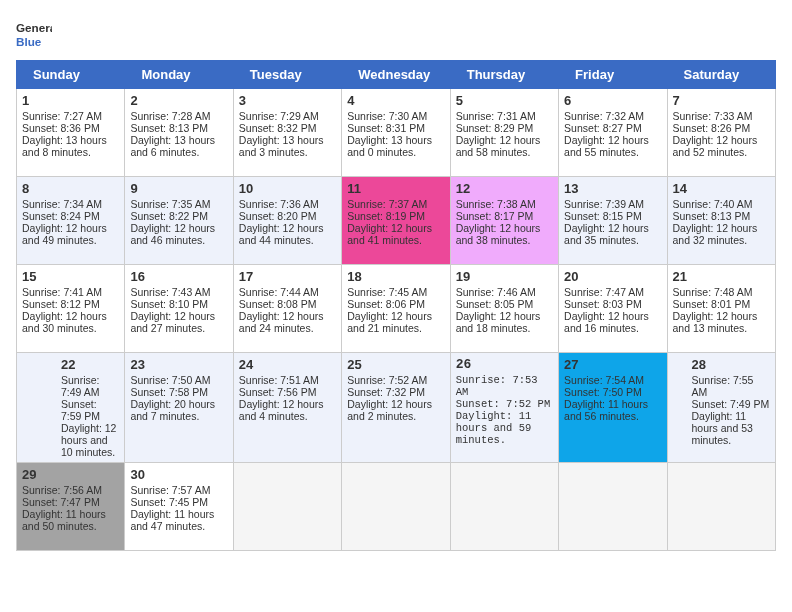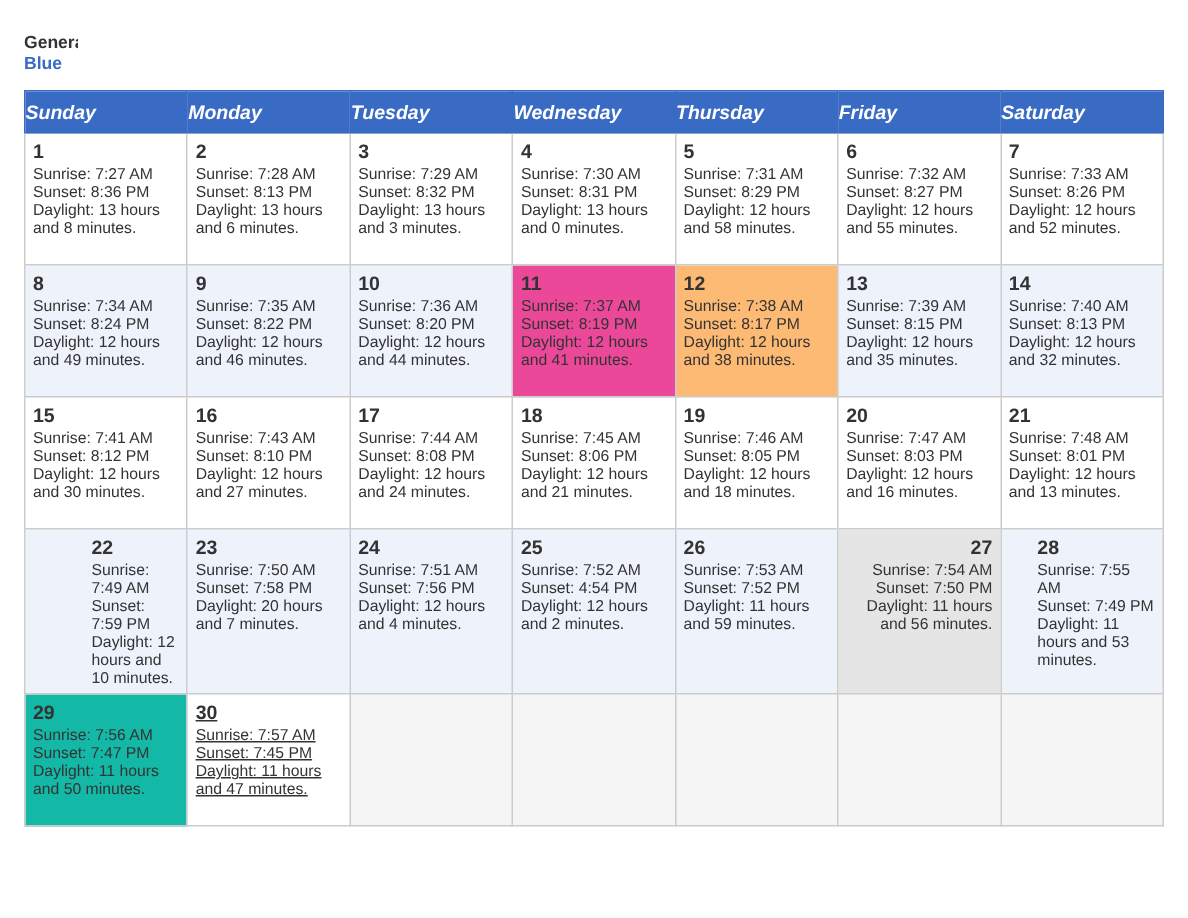--- a/index.html
+++ b/index.html
@@ -40,24 +40,23 @@
     table {
       width: 100%;
       border-collapse: collapse;
       table-layout: fixed;
     }
     th {
       background-color: #3a6bc4;
       color: #fff;
       font-size: 13px;
       font-weight: bold;
-      padding: 6px 0;
+      padding: 6px 16px;
       text-align: left;
       border: 1px solid #3a6bc4;
-      font-style: italic;
     }
     td {
       border: 1px solid #ccc;
       vertical-align: top;
       padding: 4px 5px;
       font-size: 10.5px;
       color: #333;
       height: 88px;
       background: #fff;
     }
@@ -111,45 +110,45 @@
         <td style="background: rgb(255, 255, 255);"><span class="day-num">4</span><span>Sunrise: 7:30 AM</span><br><span>Sunset: 8:31 PM</span><br><span>Daylight: 13 hours and 0 minutes.</span></td>
         <td style="background: rgb(255, 255, 255);"><span class="day-num">5</span><span>Sunrise: 7:31 AM</span><br><span>Sunset: 8:29 PM</span><br><span>Daylight: 12 hours and 58 minutes.</span></td>
         <td style="background: rgb(255, 255, 255);"><span class="day-num">6</span><span>Sunrise: 7:32 AM</span><br><span>Sunset: 8:27 PM</span><br><span>Daylight: 12 hours and 55 minutes.</span></td>
         <td style="background: rgb(255, 255, 255);"><span class="day-num">7</span><span>Sunrise: 7:33 AM</span><br><span>Sunset: 8:26 PM</span><br><span>Daylight: 12 hours and 52 minutes.</span></td>
       </tr>
       <tr>
         <td style="background: rgb(238, 242, 251);"><span class="day-num">8</span><span>Sunrise: 7:34 AM</span><br><span>Sunset: 8:24 PM</span><br><span>Daylight: 12 hours and 49 minutes.</span></td>
         <td style="background: rgb(238, 242, 251);"><span class="day-num">9</span><span>Sunrise: 7:35 AM</span><br><span>Sunset: 8:22 PM</span><br><span>Daylight: 12 hours and 46 minutes.</span></td>
         <td style="background: rgb(238, 242, 251); margin-top: 16px;"><span class="day-num">10</span><span>Sunrise: 7:36 AM</span><br><span>Sunset: 8:20 PM</span><br><span>Daylight: 12 hours and 44 minutes.</span></td>
         <td style="background: #ec4899;"><span class="day-num">11</span><span>Sunrise: 7:37 AM</span><br><span>Sunset: 8:19 PM</span><br><span>Daylight: 12 hours and 41 minutes.</span></td>
-        <td style="background: #fdba74;"><span class="day-num">12</span><span>Sunrise: 7:38 AM</span><br><span>Sunset: 8:17 PM</span><br><span>Daylight: 12 hours and 38 minutes.</span></td>
+        <td style="background: #f0abfc;"><span class="day-num">12</span><span>Sunrise: 7:38 AM</span><br><span>Sunset: 8:17 PM</span><br><span>Daylight: 12 hours and 38 minutes.</span></td>
         <td style="background: rgb(238, 242, 251);"><span class="day-num">13</span><span>Sunrise: 7:39 AM</span><br><span>Sunset: 8:15 PM</span><br><span>Daylight: 12 hours and 35 minutes.</span></td>
         <td style="background: rgb(238, 242, 251); margin-left: 39px;"><span class="day-num">14</span><span>Sunrise: 7:40 AM</span><br><span>Sunset: 8:13 PM</span><br><span>Daylight: 12 hours and 32 minutes.</span></td>
       </tr>
       <tr>
         <td style="background: rgb(255, 255, 255);"><span class="day-num">15</span><span>Sunrise: 7:41 AM</span><br><span>Sunset: 8:12 PM</span><br><span>Daylight: 12 hours and 30 minutes.</span></td>
         <td style="background: rgb(255, 255, 255);"><span class="day-num">16</span><span>Sunrise: 7:43 AM</span><br><span>Sunset: 8:10 PM</span><br><span>Daylight: 12 hours and 27 minutes.</span></td>
         <td style="background: rgb(255, 255, 255);"><span class="day-num">17</span><span>Sunrise: 7:44 AM</span><br><span>Sunset: 8:08 PM</span><br><span>Daylight: 12 hours and 24 minutes.</span></td>
         <td style="background: rgb(255, 255, 255);"><span class="day-num">18</span><span>Sunrise: 7:45 AM</span><br><span>Sunset: 8:06 PM</span><br><span>Daylight: 12 hours and 21 minutes.</span></td>
         <td style="background: rgb(255, 255, 255);"><span class="day-num">19</span><span>Sunrise: 7:46 AM</span><br><span>Sunset: 8:05 PM</span><br><span>Daylight: 12 hours and 18 minutes.</span></td>
         <td style="background: rgb(255, 255, 255);"><span class="day-num">20</span><span>Sunrise: 7:47 AM</span><br><span>Sunset: 8:03 PM</span><br><span>Daylight: 12 hours and 16 minutes.</span></td>
         <td style="background: rgb(255, 255, 255);"><span class="day-num">21</span><span>Sunrise: 7:48 AM</span><br><span>Sunset: 8:01 PM</span><br><span>Daylight: 12 hours and 13 minutes.</span></td>
       </tr>
       <tr>
         <td style="background: rgb(238, 242, 251); padding-left: 44px;"><span class="day-num">22</span><span>Sunrise: 7:49 AM</span><br><span>Sunset: 7:59 PM</span><br><span>Daylight: 12 hours and 10 minutes.</span></td>
         <td style="background: rgb(238, 242, 251);"><span class="day-num">23</span><span>Sunrise: 7:50 AM</span><br><span>Sunset: 7:58 PM</span><br><span>Daylight: 20 hours and 7 minutes.</span></td>
         <td style="background: rgb(238, 242, 251);"><span class="day-num">24</span><span>Sunrise: 7:51 AM</span><br><span>Sunset: 7:56 PM</span><br><span>Daylight: 12 hours and 4 minutes.</span></td>
-        <td style="background: rgb(238, 242, 251);"><span class="day-num">25</span><span>Sunrise: 7:52 AM</span><br><span>Sunset: 4:54 PM</span><br><span>Daylight: 12 hours and 2 minutes.</span></td>
-        <td style="background: rgb(238, 242, 251);"><span class="day-num">26</span><span>Sunrise: 7:53 AM</span><br><span>Sunset: 7:52 PM</span><br><span>Daylight: 11 hours and 59 minutes.</span></td>
-        <td style="background: #e5e5e5; text-align: right;"><span class="day-num">27</span><span>Sunrise: 7:54 AM</span><br><span>Sunset: 7:50 PM</span><br><span>Daylight: 11 hours and 56 minutes.</span></td>
+        <td style="background: rgb(238, 242, 251);"><span class="day-num">25</span><span>Sunrise: 7:52 AM</span><br><span>Sunset: 7:32 PM</span><br><span>Daylight: 12 hours and 2 minutes.</span></td>
+        <td style="background: rgb(238, 242, 251); font-family: Liberation Mono, monospace;"><span class="day-num">26</span><span>Sunrise: 7:53 AM</span><br><span>Sunset: 7:52 PM</span><br><span>Daylight: 11 hours and 59 minutes.</span></td>
+        <td style="background: #0ea5e9;"><span class="day-num">27</span><span>Sunrise: 7:54 AM</span><br><span>Sunset: 7:50 PM</span><br><span>Daylight: 11 hours and 56 minutes.</span></td>
         <td style="background: rgb(238, 242, 251); padding-left: 24px;"><span class="day-num">28</span><span>Sunrise: 7:55 AM</span><br><span>Sunset: 7:49 PM</span><br><span>Daylight: 11 hours and 53 minutes.</span></td>
       </tr>
       <tr>
-        <td style="background: #14b8a6;"><span class="day-num">29</span><span>Sunrise: 7:56 AM</span><br><span>Sunset: 7:47 PM</span><br><span>Daylight: 11 hours and 50 minutes.</span></td>
-        <td style="background: rgb(255, 255, 255); text-decoration: underline;"><span class="day-num">30</span><span>Sunrise: 7:57 AM</span><br><span>Sunset: 7:45 PM</span><br><span>Daylight: 11 hours and 47 minutes.</span></td>
+        <td style="background: #a3a3a3;"><span class="day-num">29</span><span>Sunrise: 7:56 AM</span><br><span>Sunset: 7:47 PM</span><br><span>Daylight: 11 hours and 50 minutes.</span></td>
+        <td style="background: rgb(255, 255, 255);"><span class="day-num">30</span><span>Sunrise: 7:57 AM</span><br><span>Sunset: 7:45 PM</span><br><span>Daylight: 11 hours and 47 minutes.</span></td>
         <td class="empty"></td>
         <td class="empty"></td>
         <td class="empty"></td>
         <td class="empty"></td>
         <td class="empty"></td>
       </tr>
     </tbody>
 </table>
 
 </body></html>

